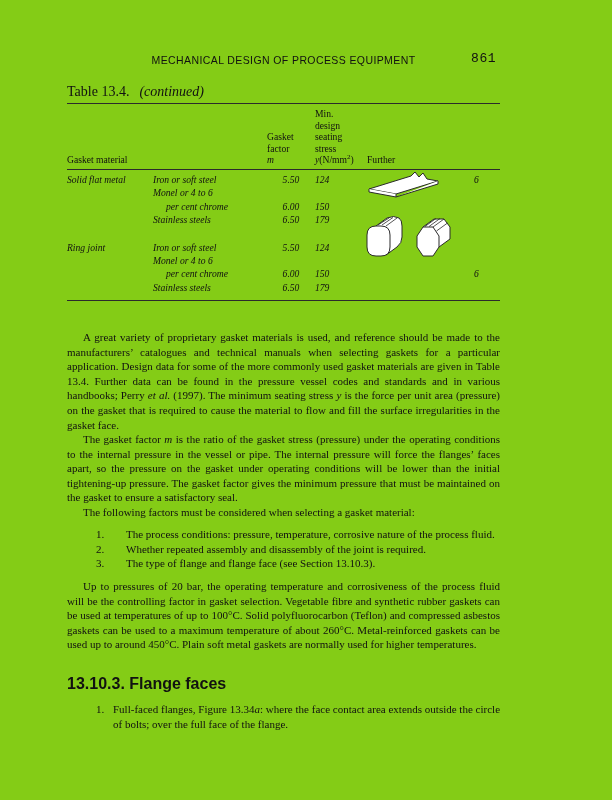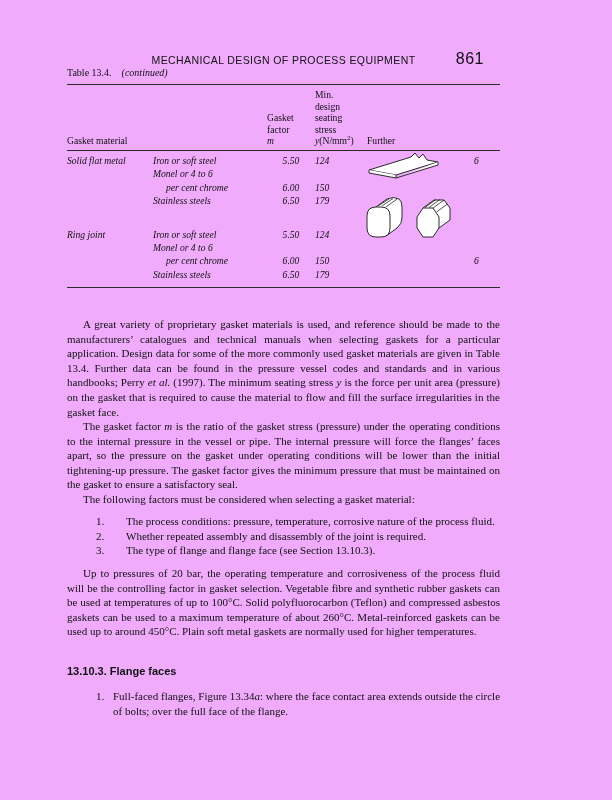--- a/index.html
+++ b/index.html
@@ -1,61 +1,62 @@
 <!DOCTYPE html>
 <html><head>
 <meta charset="utf-8">
 <style>
   html,body{margin:0;padding:0;background:#e8e8e8;}
   .page{
     position:relative;
     width:612px;height:800px;
-    background:#f0abfc;
+    background:#84cc16;
     box-sizing:border-box;
     padding:54px 112px 0 67px;
     font-family:"Liberation Serif", serif;
     color:#111;
     overflow:hidden;
   }
   
   .running-head{
     position:relative;
     font-family:"Liberation Sans", sans-serif;
     font-size:10.5px;
     letter-spacing:0.4px;
     text-align:center;
     height:13px;
     line-height:13px;
   }
   .page-num{
-    position:absolute;right:16px;top:-2px;
-    font-size:16px;letter-spacing:0.5px;
+    position:absolute;right:4px;top:-2px;
+    font-size:13px;letter-spacing:0.5px;font-family:Liberation Mono, monospace;
   }
   
   .table-caption{
-    font-size:10px;
+    margin-top:19px;
+    font-size:14px;
     height:12px;line-height:12px;
   }
   .table-caption .cap-note{font-style:italic;margin-left:10px;}
   .gtable{
     margin-top:5px;
     border-top:1.5px solid #2b2b2b;
     border-bottom:1.5px solid #2b2b2b;
     font-size:9.6px;
   }
   .thead{
     display:flex;
     align-items:flex-end;
     padding:4px 0 3px 0;
     border-bottom:1px solid #2b2b2b;
     line-height:11.6px;
   }
   .tbody{position:relative;padding:3px 0 6px 0;}
   .trow{display:flex;line-height:13.4px;font-style:italic;}
-  .trow.group-start{margin-top:20px;}
+  .trow.group-start{margin-top:14px;}
   .cA{width:86px;flex:none;}
   .cB{width:114px;flex:none;}
   .cC{width:48px;flex:none;text-align:center;}
   .cD{width:52px;flex:none;text-align:left;}
   .cE{width:86px;flex:none;text-align:center;}
   .cF{width:47px;flex:none;text-align:center;}
   .cB.indent span{padding-left:13px;}
   .hd-center{text-align:left;}
   .ital{font-style:italic;}
   sup{font-size:7px;vertical-align:super;line-height:0;}
@@ -66,21 +67,21 @@
   .bodyblock{margin-top:29px;font-size:11px;line-height:14.55px;}
   .para{margin:0;text-align:justify;text-indent:16px;}
   .para.noindent{text-indent:0;}
   .factor-list{margin:8px 0 8px 0;}
   .f-item{display:flex;line-height:14.55px;}
   .f-num{width:17px;flex:none;margin-left:29px;}
   .f-text{flex:1;margin-left:13px;}
   .section-heading{
     font-family:"Liberation Sans", sans-serif;
     font-weight:bold;
-    font-size:11px;
+    font-size:16px;
     margin-top:25px;
     margin-bottom:11px;
   }
   .hang-item{position:relative;padding-left:46px;text-align:justify;margin-top:9px;}
   .hang-num{position:absolute;left:29px;top:0;}
   svg{display:block;}
 </style>
 </head>
 <body>
 

